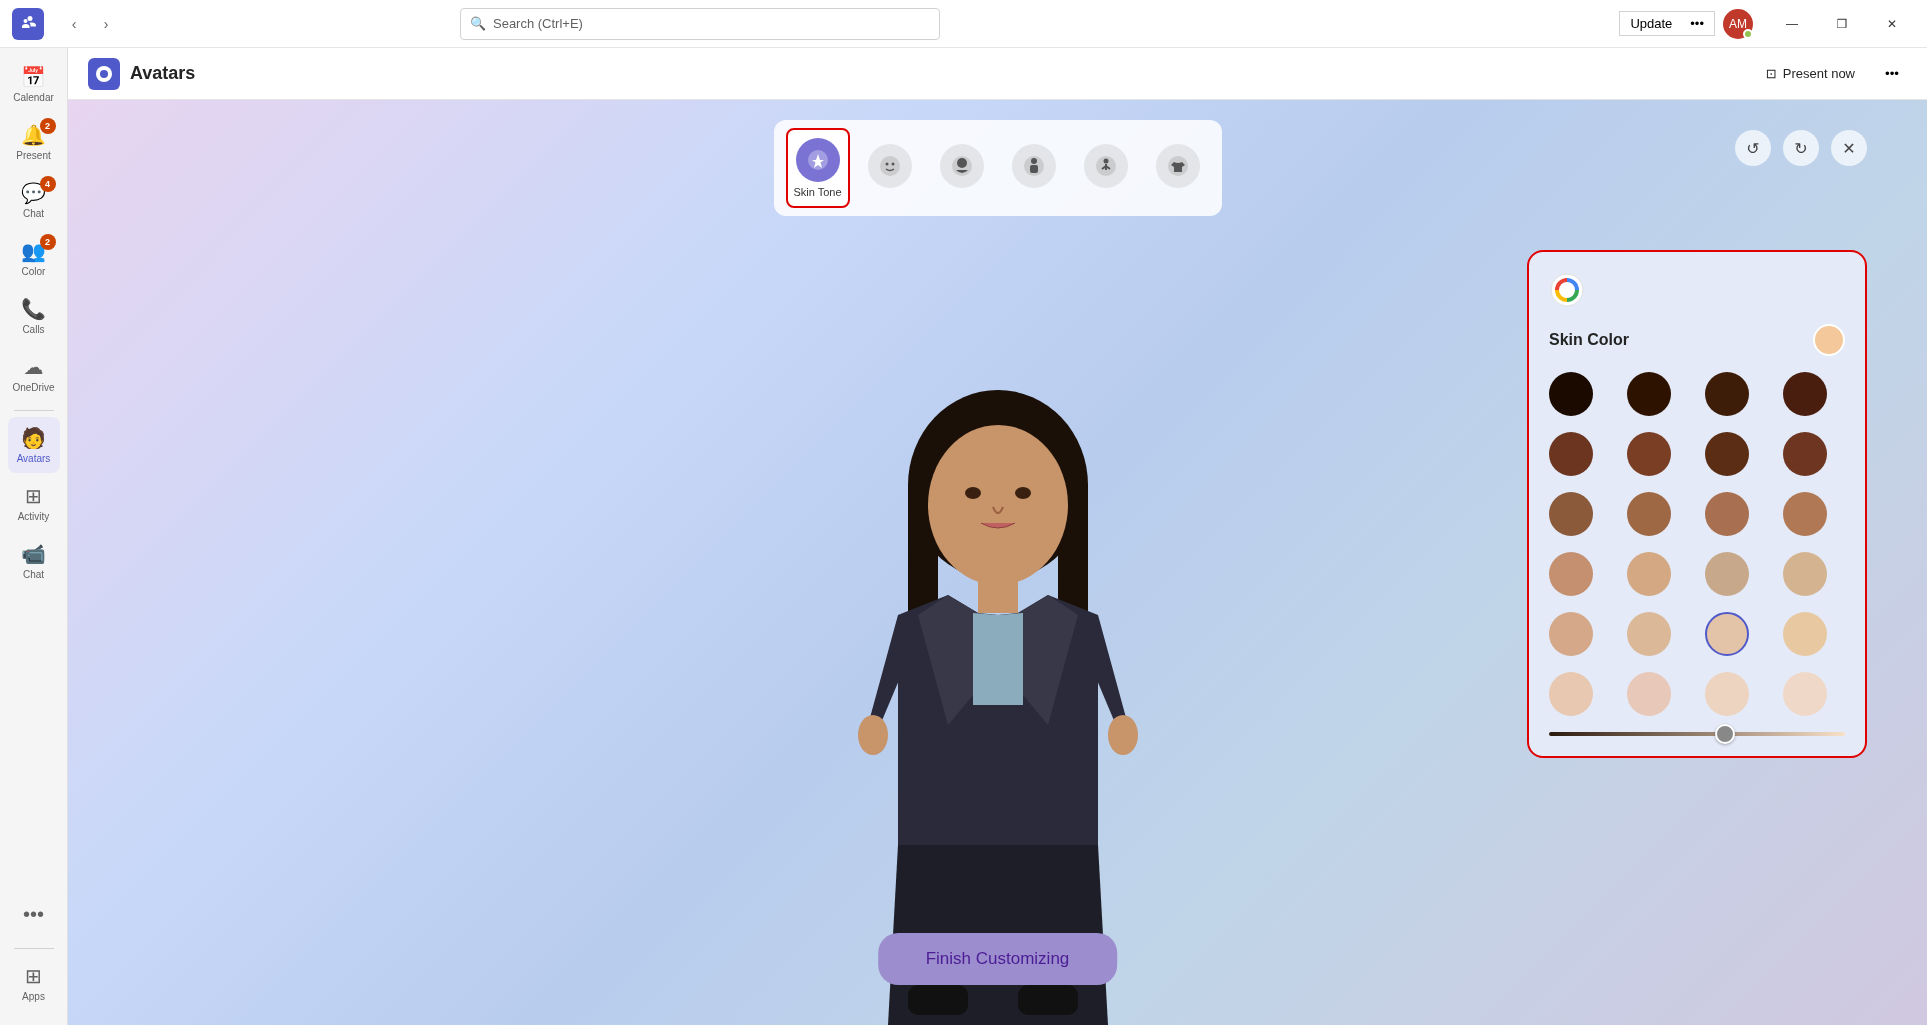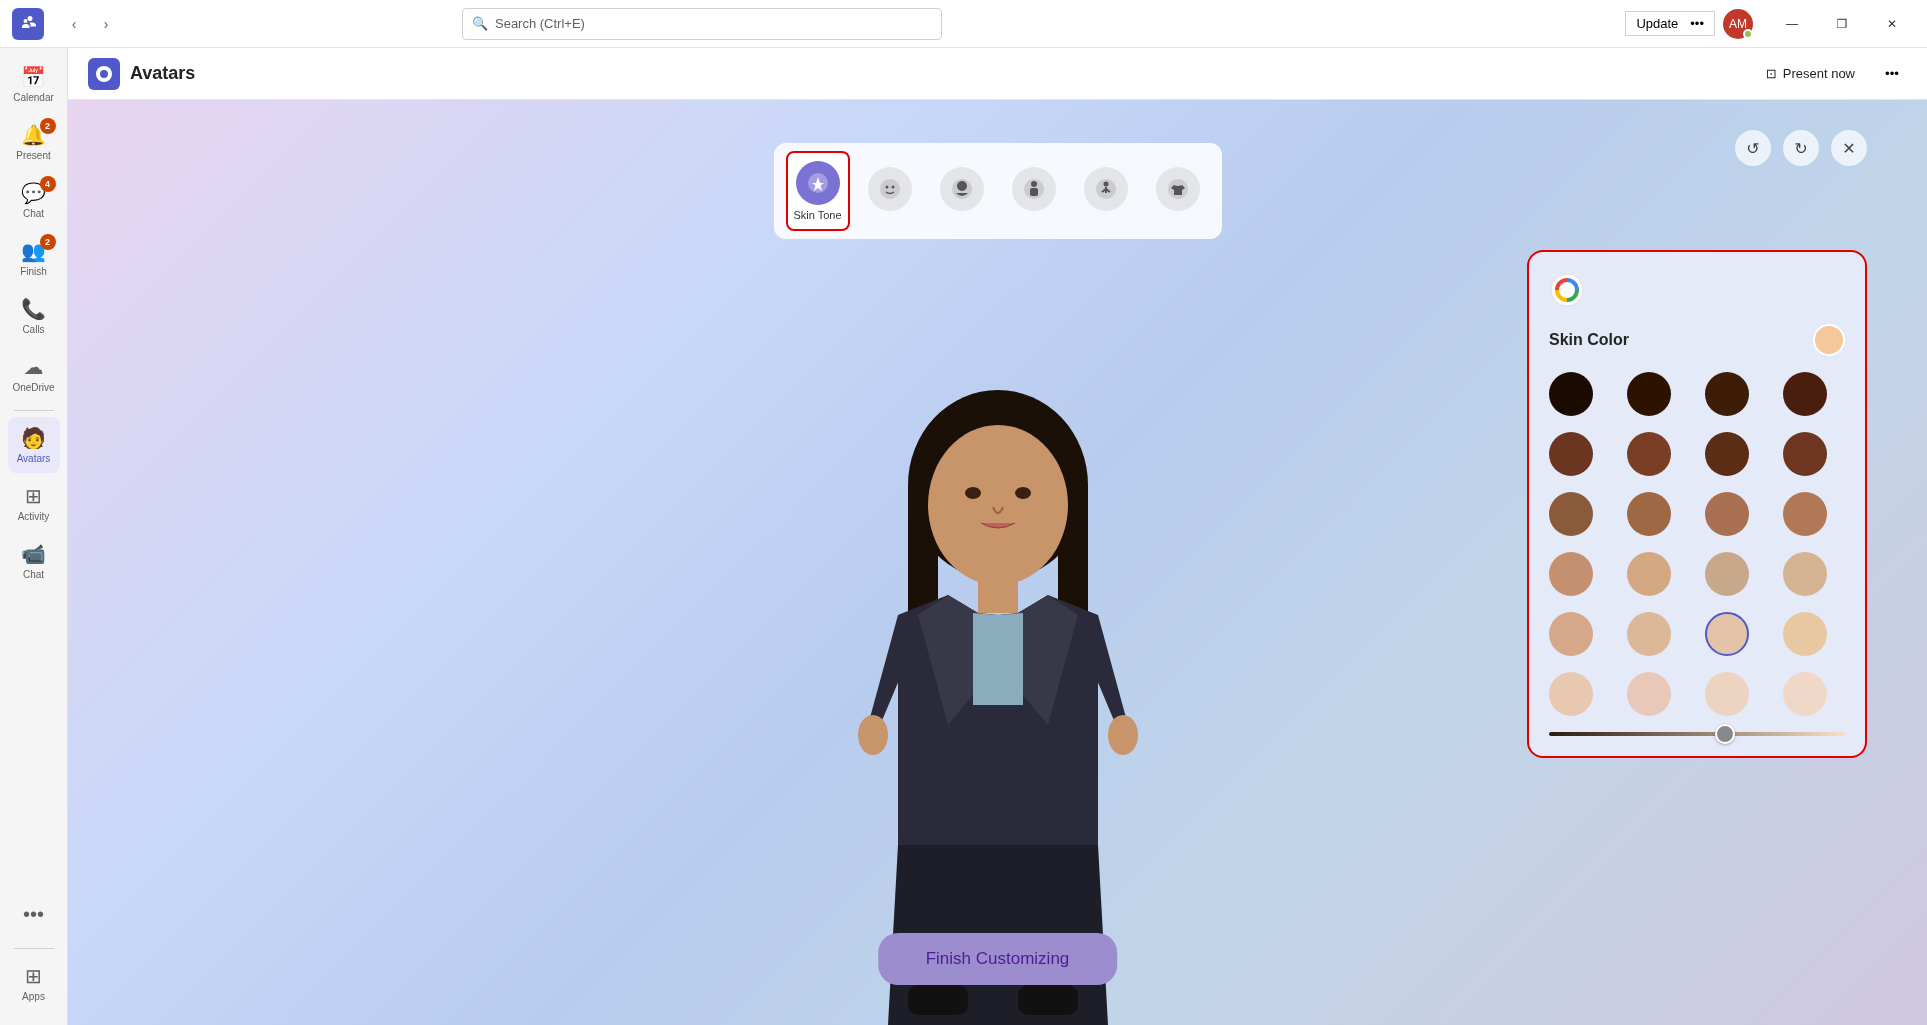--- a/index.html
+++ b/index.html
@@ -29,21 +29,21 @@
       border: 1px solid #d1d1d1;
       border-radius: 4px;
       display: flex;
       align-items: center;
       padding: 0 10px;
       gap: 6px;
       color: #616161;
       font-size: 13px;
     }
     .titlebar-right { display: flex; align-items: center; gap: 8px; margin-left: auto; }
-    .update-btn { display: flex; align-items: center; gap: 12px; border: 1px solid #d1d1d1; border-radius: 0; padding: 4px 10px; font-size: 13px; cursor: pointer; background: #fff; }
+    .update-btn { display: flex; align-items: center; gap: 18px; border: 1px solid #d1d1d1; border-radius: 0; padding: 4px 10px; font-size: 13px; cursor: pointer; background: #fff; }
     .profile-pic { width: 30px; height: 30px; border-radius: 50%; background: #c0392b; display: flex; align-items: center; justify-content: center; color: #fff; font-size: 12px; position: relative; }
     .profile-status { width: 10px; height: 10px; background: #92c353; border-radius: 50%; border: 2px solid #fff; position: absolute; bottom: 0; right: 0; }
     .win-controls { display: flex; gap: 4px; margin-left: 8px; }
     .win-btn { width: 46px; height: 28px; border: none; background: transparent; cursor: pointer; font-size: 12px; display: flex; align-items: center; justify-content: center; color: #333; }
 
     
     .main-layout { display: flex; height: calc(1025px - 48px); }
 
     
     .sidebar {
@@ -113,21 +113,21 @@
     .avatar-workspace {
       flex: 1;
       position: relative;
       background: linear-gradient(135deg, #e8d5f0 0%, #c8d8f8 30%, #b8ccee 50%, #c0d5e8 70%, #d0c8e0 100%);
       overflow: hidden;
     }
 
     
     .category-toolbar {
       position: absolute;
-      top: 43px;
+      top: 20px;
       left: 50%;
       transform: translateX(-50%);
       display: flex;
       align-items: center;
       gap: 8px;
       background: rgba(255,255,255,0.85);
       border-radius: 12px;
       padding: 8px 12px;
     }
     .cat-item {
@@ -325,21 +325,21 @@
       <span class="label">Present</span>
       <div class="badge">2</div>
     </div>
     <div class="sidebar-item">
       <span class="icon">💬</span>
       <span class="label">Chat</span>
       <div class="badge">4</div>
     </div>
     <div class="sidebar-item">
       <span class="icon">👥</span>
-      <span class="label">Finish</span>
+      <span class="label">Color</span>
       <div class="badge">2</div>
     </div>
     <div class="sidebar-item">
       <span class="icon">📞</span>
       <span class="label">Calls</span>
     </div>
     <div class="sidebar-item">
       <span class="icon">☁</span>
       <span class="label">OneDrive</span>
     </div>

